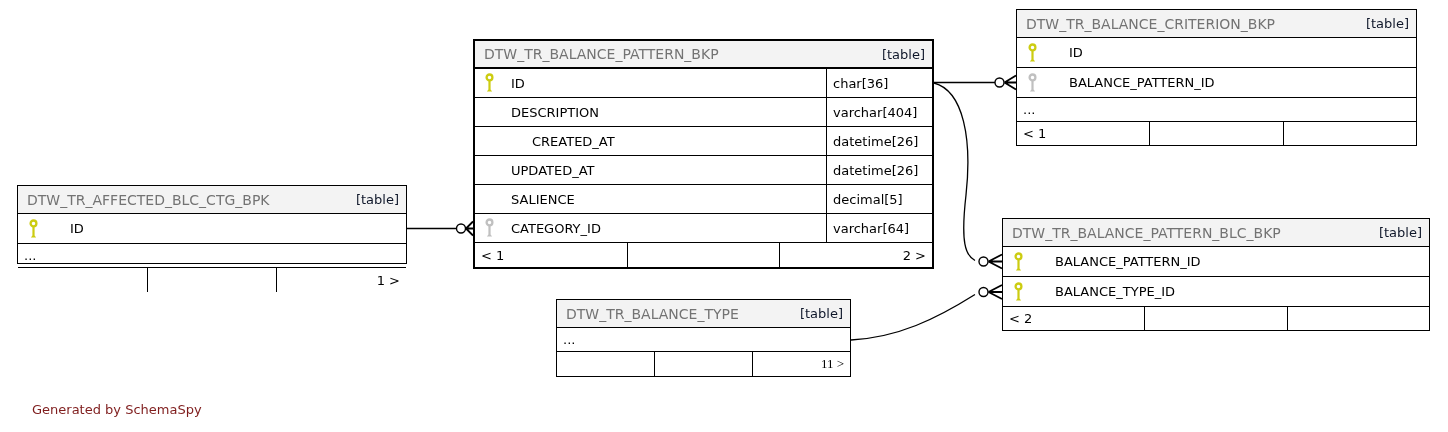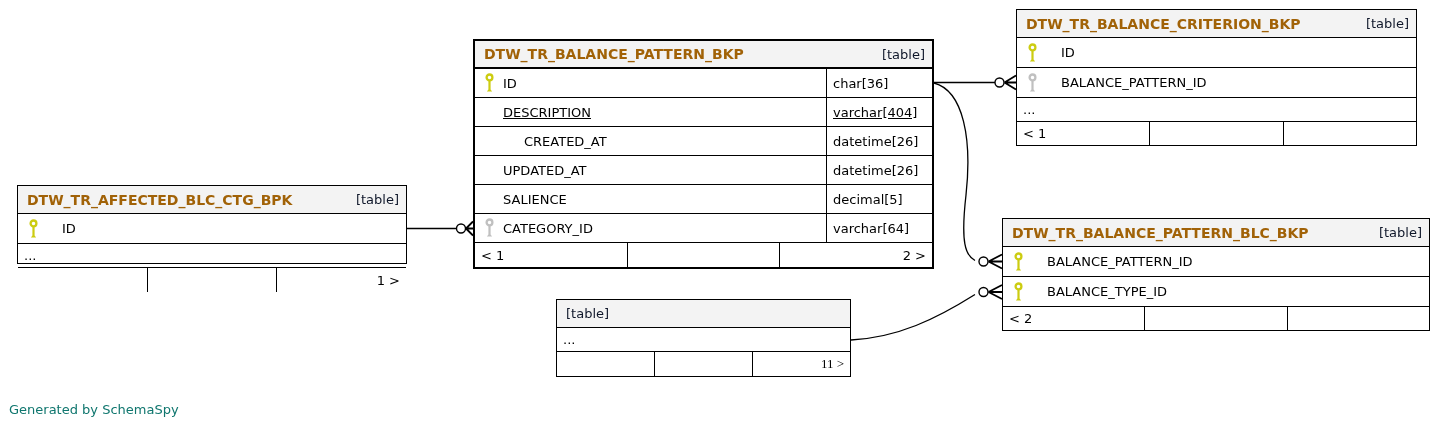--- a/index.html
+++ b/index.html
@@ -5,43 +5,43 @@
   * { margin:0; padding:0; box-sizing:border-box; }
   body { background:#ffffff; font-family:"DejaVu Sans","Liberation Sans",sans-serif; }
   .canvas { position:relative; width:1448px; height:432px; background:#ffffff; overflow:hidden; }
 
   .tbl { position:absolute; background:#ffffff; border:1px solid #000; }
   .tbl.main { border-width:2px; }
 
   .tbl-header { display:flex; justify-content:space-between; align-items:center;
                 background:#f3f3f3; border-bottom:1px solid #000; padding:0 7px 0 9px; }
   .tbl.main .tbl-header { border-bottom-width:2px; }
-  .tbl-name { font-weight:bold; font-size:14px; color:#a16207; white-space:nowrap; }
+  .tbl-name { font-weight:normal; font-size:14px; color:#737373; white-space:nowrap; }
   .tbl-badge { font-size:13px; color:#0f172a; white-space:nowrap; }
 
-  .row { display:flex; align-items:center; border-bottom:1px solid #000; font-size:13px; color:#000; }
+  .row { display:flex; align-items:center; border-bottom:1px solid #000; font-size:13px; color:#000;gap:8px; }
   .keyslot { display:flex; align-items:center; flex:0 0 auto; }
   .pad10 { padding-left:10px; } .pad11 { padding-left:11px; }
   .ks16 { width:18px; } .ks32 { width:33px; }
   .key.pk { color:#cccc11; } .key.fk { color:#c0c0c0; }
   .col-name { white-space:nowrap; }
   .flex1 { flex:1 1 auto; }
   .type-cell { flex:0 0 106px; align-self:stretch; display:flex; align-items:center;
                border-left:1px solid #000; padding-left:6px; white-space:nowrap; }
 
   .ellipsis-row { display:flex; align-items:center; border-bottom:1px solid #000;
                   font-size:13px; padding-left:6px; }
 
   .tbl-footer { display:flex; font-size:13px; }
   .fcell { flex:1 1 0; display:flex; align-items:center; padding:0 6px; border-right:1px solid #000; white-space:nowrap; }
   .fcell:last-child { border-right:none; justify-content:flex-end; }
 
   .connectors { position:absolute; left:0; top:0; pointer-events:none; }
 
-  .attribution { position:absolute; left:9px; top:402px; font-size:13px; color:#0f766e;text-align:center; }
+  .attribution { position:absolute; left:32px; top:402px; font-size:13px; color:#7f1d1d;text-align:center; }
 </style>
 </head>
 <body>
 
 <div class="canvas">
 
   <div class="tbl" style="left:17px; top:185px; width:390px; height:79px;">
     <div class="tbl-header" style="height:28px;">
       <span class="tbl-name">DTW_TR_AFFECTED_BLC_CTG_BPK</span>
       <span class="tbl-badge">[table]</span>
@@ -71,21 +71,21 @@
     <div class="row pad10" style="height:29px;">
       <span class="keyslot ks16">
         <svg class="key pk" width="9" height="20" viewBox="0 0 9 20">
           <circle cx="4.5" cy="4.4" r="2.9" fill="none" stroke="currentColor" stroke-width="2.3"></circle>
           <path d="M3.4 7.2 h2.2 v9.3 l1.5 2 h-5.2 l1.5 -2 z" fill="currentColor"></path>
         </svg>
       </span>
       <span class="col-name flex1">ID</span>
       <span class="type-cell">char[36]</span>
     </div>
-    <div class="row pad10" style="height:29px;text-decoration:underline;">
+    <div class="row pad10" style="height:29px;">
       <span class="keyslot ks16"></span>
       <span class="col-name flex1">DESCRIPTION</span>
       <span class="type-cell">varchar[404]</span>
     </div>
     <div class="row pad10" style="height:29px;padding-left:31px;">
       <span class="keyslot ks16"></span>
       <span class="col-name flex1">CREATED_AT</span>
       <span class="type-cell">datetime[26]</span>
     </div>
     <div class="row pad10" style="height:29px;">
@@ -171,20 +171,21 @@
     </div>
     <div class="tbl-footer" style="height:23px;">
       <div class="fcell">&lt; 2</div>
       <div class="fcell"></div>
       <div class="fcell"></div>
     </div>
   </div>
 
   <div class="tbl" style="left:556px; top:299px; width:295px; height:78px;">
     <div class="tbl-header" style="height:28px;">
+      <span class="tbl-name">DTW_TR_BALANCE_TYPE</span>
       <span class="tbl-badge">[table]</span>
     </div>
     <div class="ellipsis-row" style="height:24px;">...</div>
     <div class="tbl-footer" style="height:24px;font-family:Liberation Serif, serif;">
       <div class="fcell"></div>
       <div class="fcell"></div>
       <div class="fcell">11 &gt;</div>
     </div>
   </div>
 

